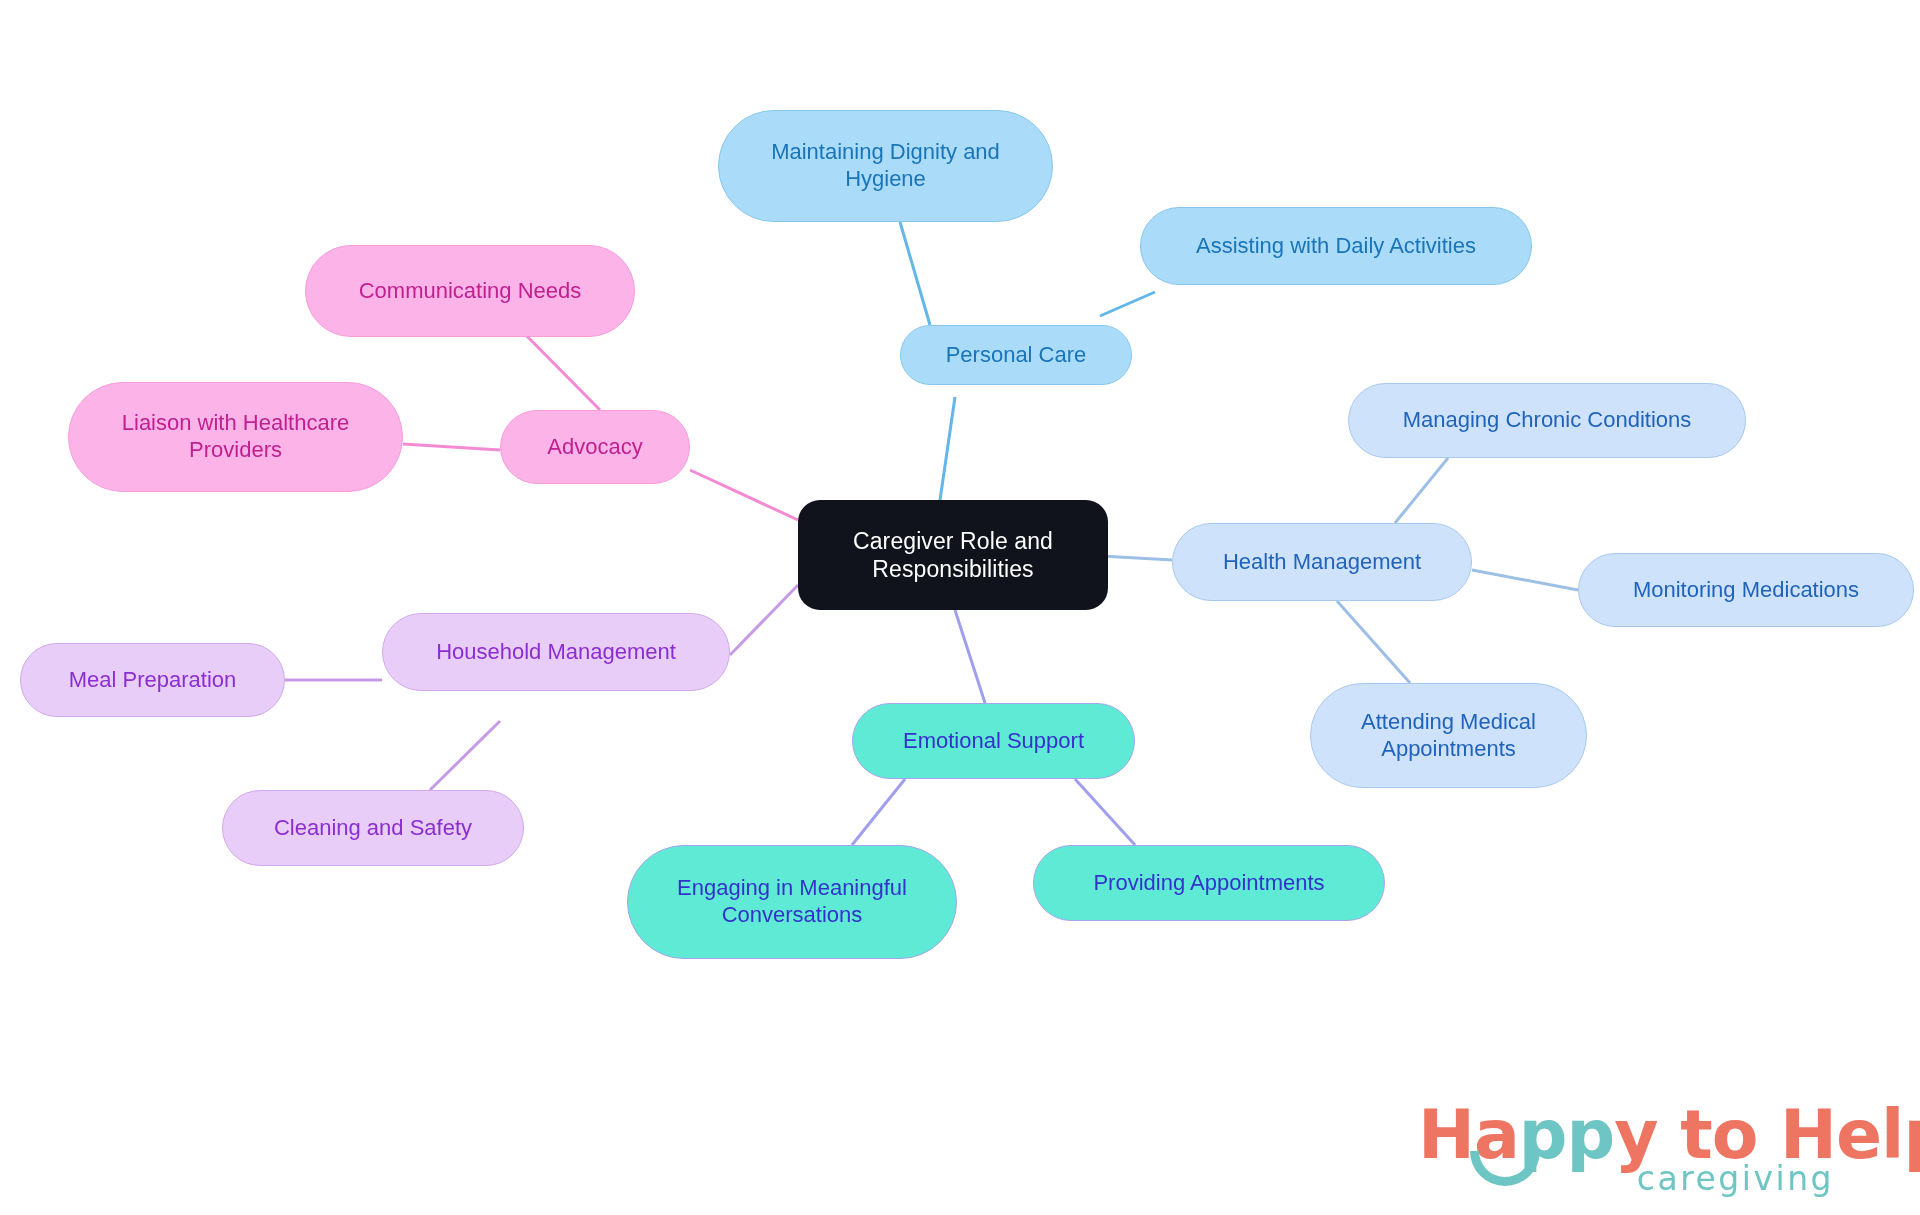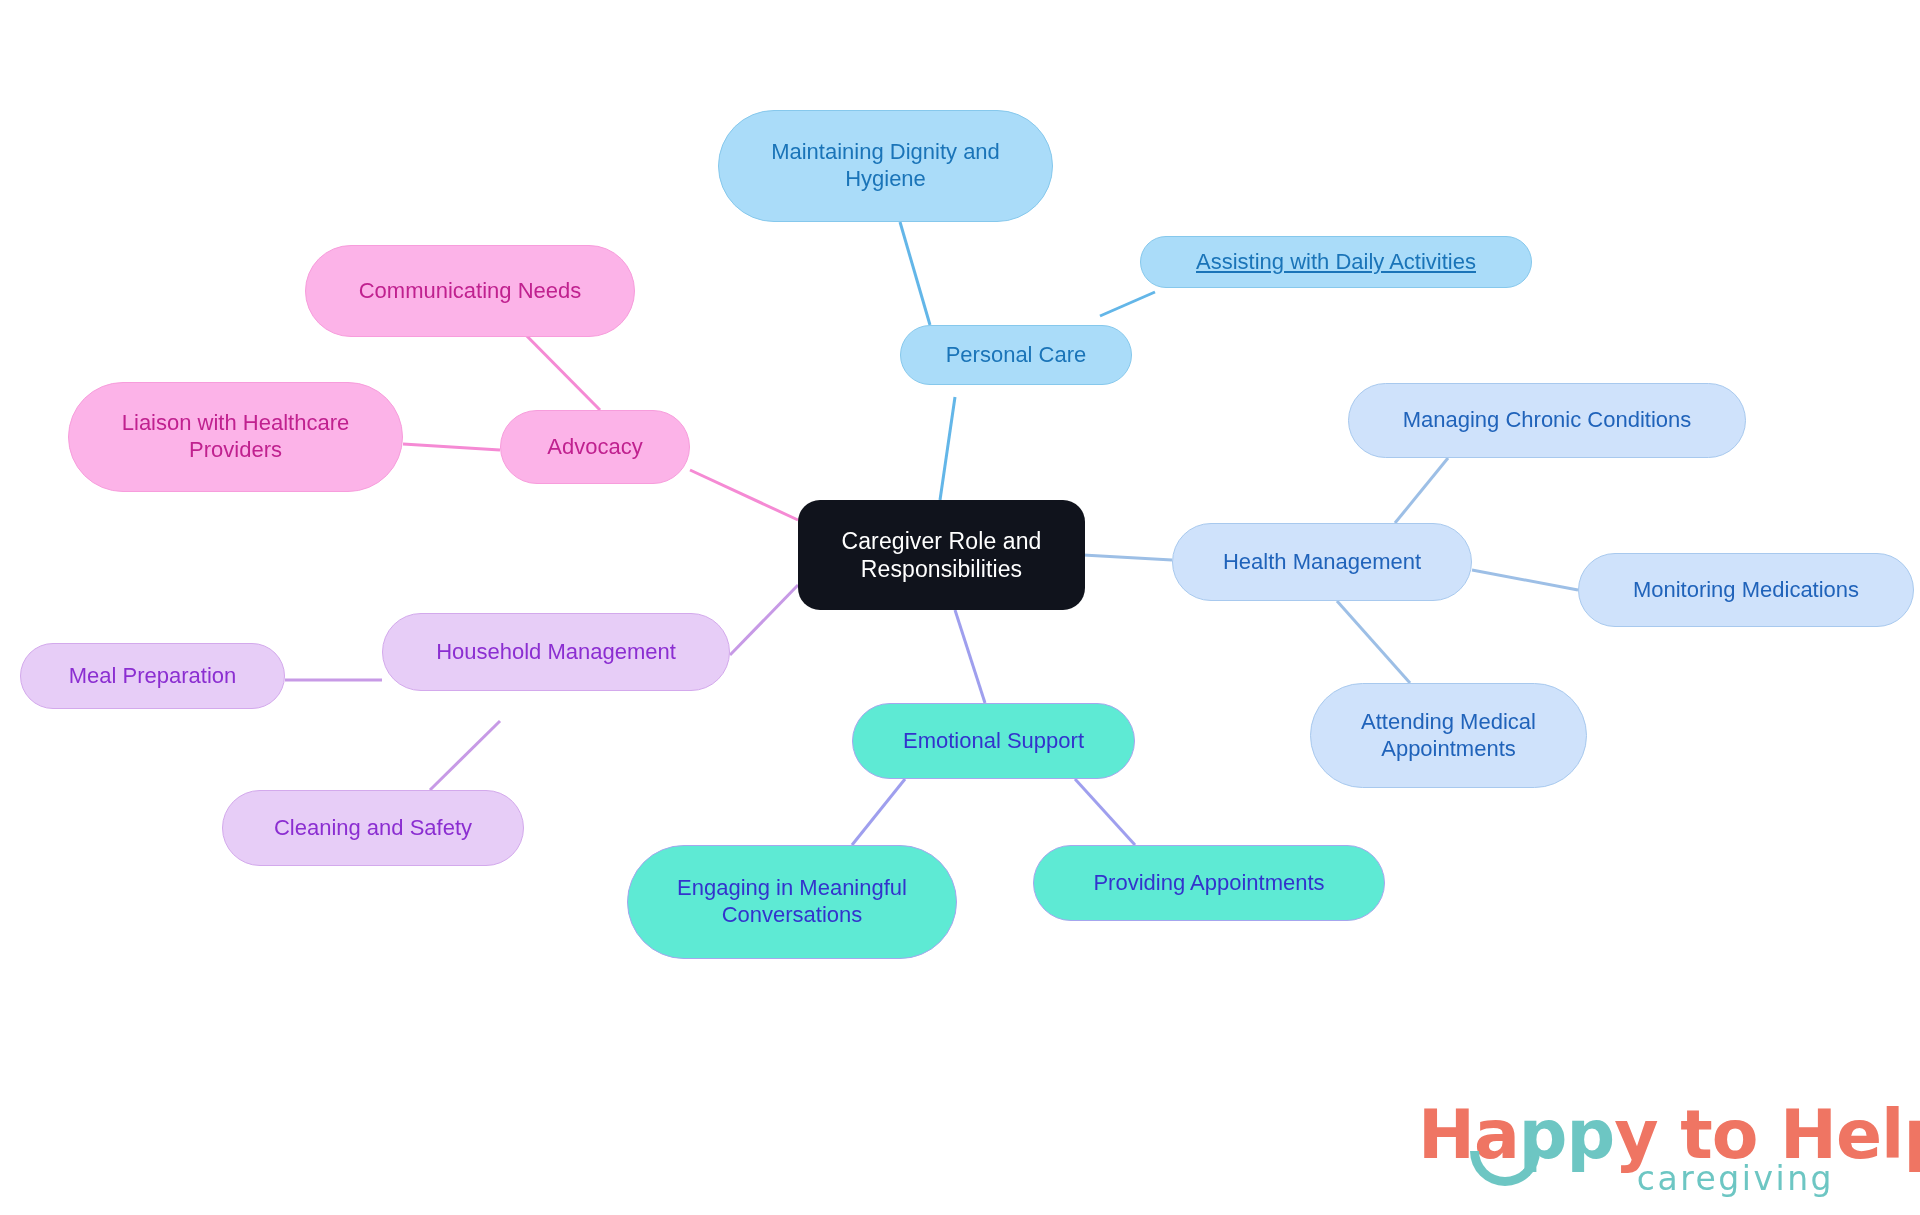--- a/index.html
+++ b/index.html
@@ -168,49 +168,49 @@
 
     <path d="M 500 721 L 430 790" fill="none" stroke="#c79ae6" stroke-width="3"></path>
 
     <path d="M 798 520 L 690 470" fill="none" stroke="#f58ad4" stroke-width="3"></path>
 
     <path d="M 600 410 L 512 321" fill="none" stroke="#f58ad4" stroke-width="3"></path>
 
     <path d="M 500 450 L 403 444" fill="none" stroke="#f58ad4" stroke-width="3"></path>
   </svg>
 
-  <div class="node root" style="left:798px; top:500px; width:287px; height:110px;">Caregiver Role and
+  <div class="node root" style="left:798px; top:500px; width:310px; height:110px;">Caregiver Role and
 Responsibilities</div>
 
   <div class="node blue" style="left:900px; top:325px; width:232px; height:60px;">Personal Care</div>
 
   <div class="node blue" style="left:718px; top:110px; width:335px; height:112px;">Maintaining Dignity and
 Hygiene</div>
 
-  <div class="node blue" style="left:1140px; top:236px; width:392px; height:52px;text-decoration:underline;">Assisting with Daily Activities</div>
+  <div class="node blue" style="left:1140px; top:207px; width:392px; height:78px;">Assisting with Daily Activities</div>
 
   <div class="node lightblue" style="left:1172px; top:523px; width:300px; height:78px;">Health Management</div>
 
   <div class="node lightblue" style="left:1348px; top:383px; width:398px; height:75px;">Managing Chronic Conditions</div>
 
   <div class="node lightblue" style="left:1578px; top:553px; width:336px; height:74px;">Monitoring Medications</div>
 
   <div class="node lightblue" style="left:1310px; top:683px; width:277px; height:105px;">Attending Medical
 Appointments</div>
 
   <div class="node indigo" style="left:852px; top:703px; width:283px; height:76px;">Emotional Support</div>
 
   <div class="node indigo" style="left:627px; top:845px; width:330px; height:114px;">Engaging in Meaningful
 Conversations</div>
 
   <div class="node indigo" style="left:1033px; top:845px; width:352px; height:76px;">Providing Appointments</div>
 
   <div class="node purple" style="left:382px; top:613px; width:348px; height:78px;">Household Management</div>
 
-  <div class="node purple" style="left:20px; top:643px; width:265px; height:66px;">Meal Preparation</div>
+  <div class="node purple" style="left:20px; top:643px; width:265px; height:74px;">Meal Preparation</div>
 
   <div class="node purple" style="left:222px; top:790px; width:302px; height:76px;">Cleaning and Safety</div>
 
   <div class="node pink" style="left:500px; top:410px; width:190px; height:74px;">Advocacy</div>
 
   <div class="node pink" style="left:305px; top:245px; width:330px; height:92px;">Communicating Needs</div>
 
   <div class="node pink" style="left:68px; top:382px; width:335px; height:110px;">Liaison with Healthcare
 Providers</div>
 

